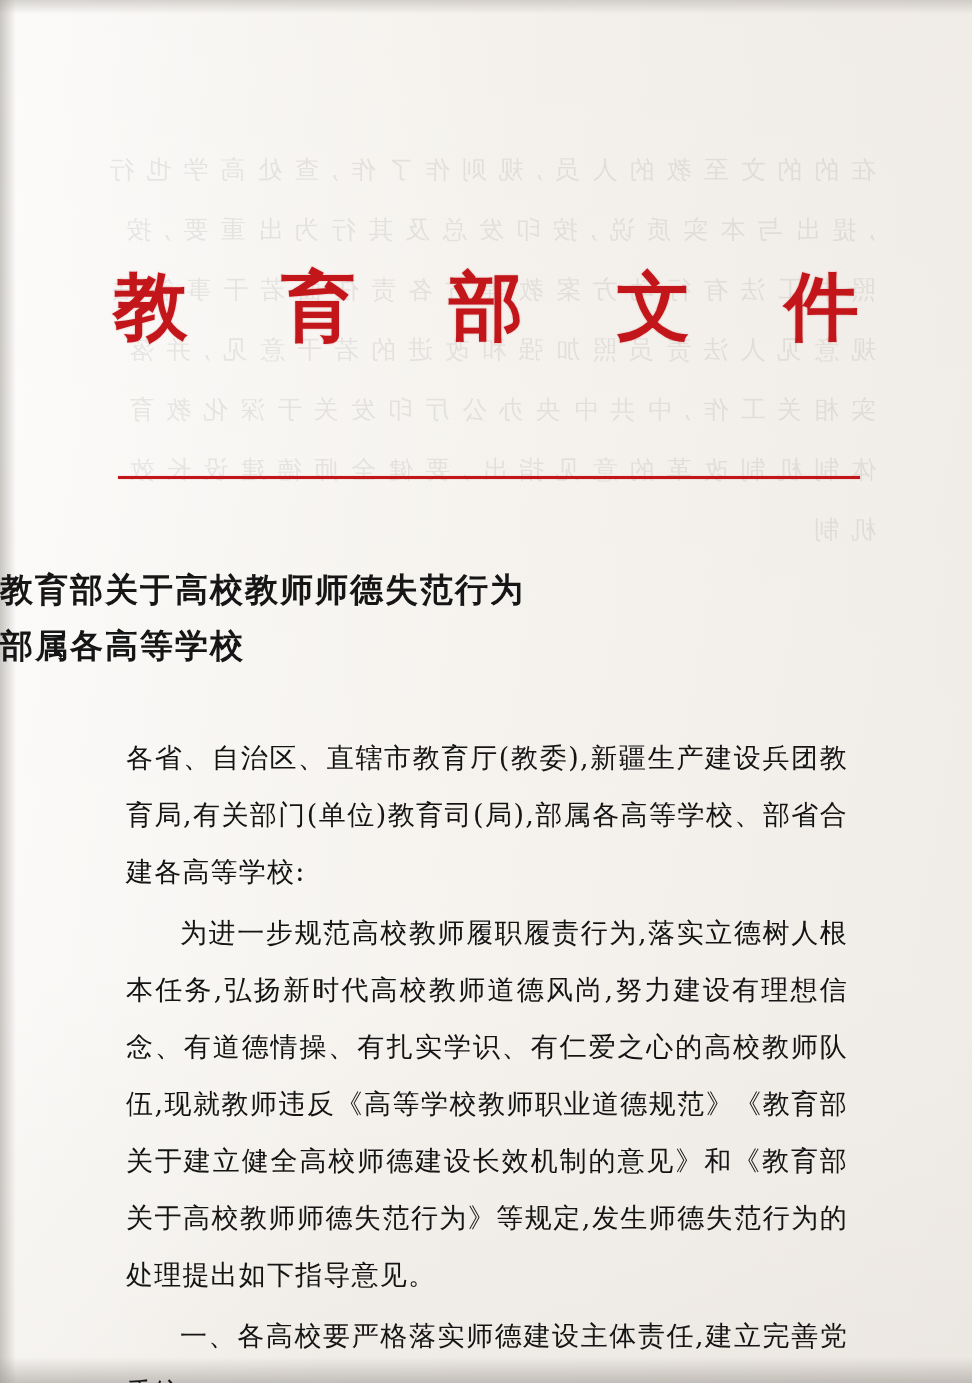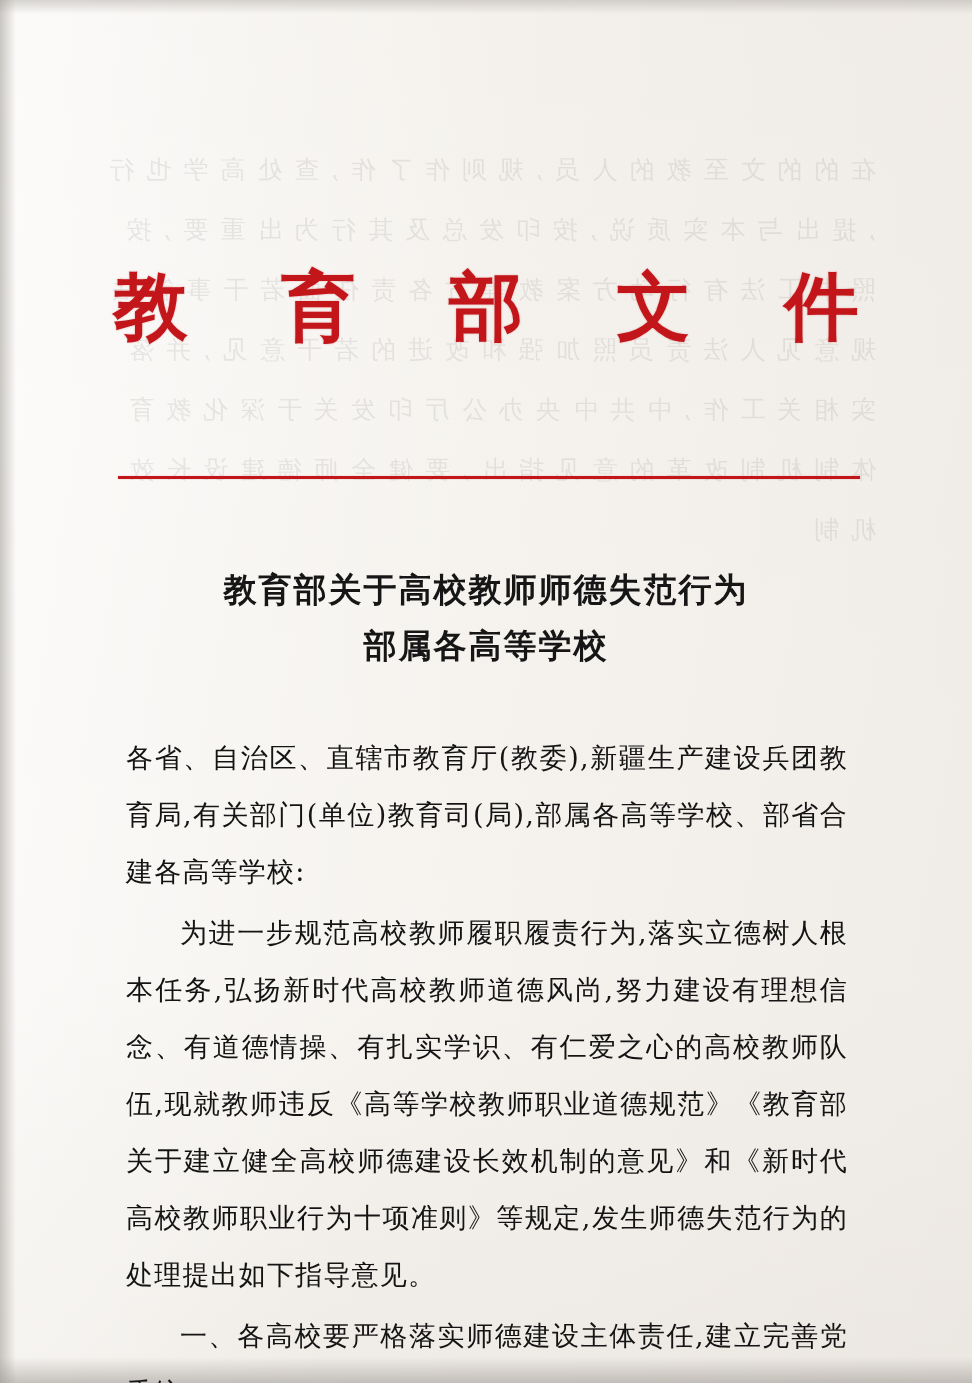--- a/index.html
+++ b/index.html
@@ -81,21 +81,20 @@
     height: 3px;
     background: #c2161b;
     box-shadow: 0 0 1px rgba(194,22,27,0.6);
   }
 
   .title {
     position: absolute;
     top: 562px;
     left: 0;
     right: 0;
-    text-align: center;
     font-size: 33px;
     font-weight: bold;
     line-height: 56px;
     letter-spacing: 2px;
     color: #161616;
   }
 
   .body-text {
     position: absolute;
     top: 725px;
@@ -151,17 +150,17 @@
 
   <div class="red-rule"></div>
 
   <div class="title">
     <div>教育部关于高校教师师德失范行为</div>
     <div>部属各高等学校</div>
   </div>
 
   <div class="body-text">
     <p>各省、自治区、直辖市教育厅(教委),新疆生产建设兵团教育局,有关部门(单位)教育司(局),部属各高等学校、部省合建各高等学校:</p>
-    <p class="indent2">为进一步规范高校教师履职履责行为,落实立德树人根本任务,弘扬新时代高校教师道德风尚,努力建设有理想信念、有道德情操、有扎实学识、有仁爱之心的高校教师队伍,现就教师违反《高等学校教师职业道德规范》《教育部关于建立健全高校师德建设长效机制的意见》和《新时代高校教师职业行为十项准则》等规定,发生师德失范行为的处理提出如下指导意见。</p>
+    <p class="indent2">为进一步规范高校教师履职履责行为,落实立德树人根本任务,弘扬新时代高校教师道德风尚,努力建设有理想信念、有道德情操、有扎实学识、有仁爱之心的高校教师队伍,现就教师违反《高等学校教师职业道德规范》《教育部关于建立健全高校师德建设长效机制的意见》和《教育部关于高校教师师德失范行为》等规定,发生师德失范行为的处理提出如下指导意见。</p>
     <p class="indent2">一、各高校要严格落实师德建设主体责任,建立完善党委统一</p>
   </div>
 
 </div>
 
 </body></html>

